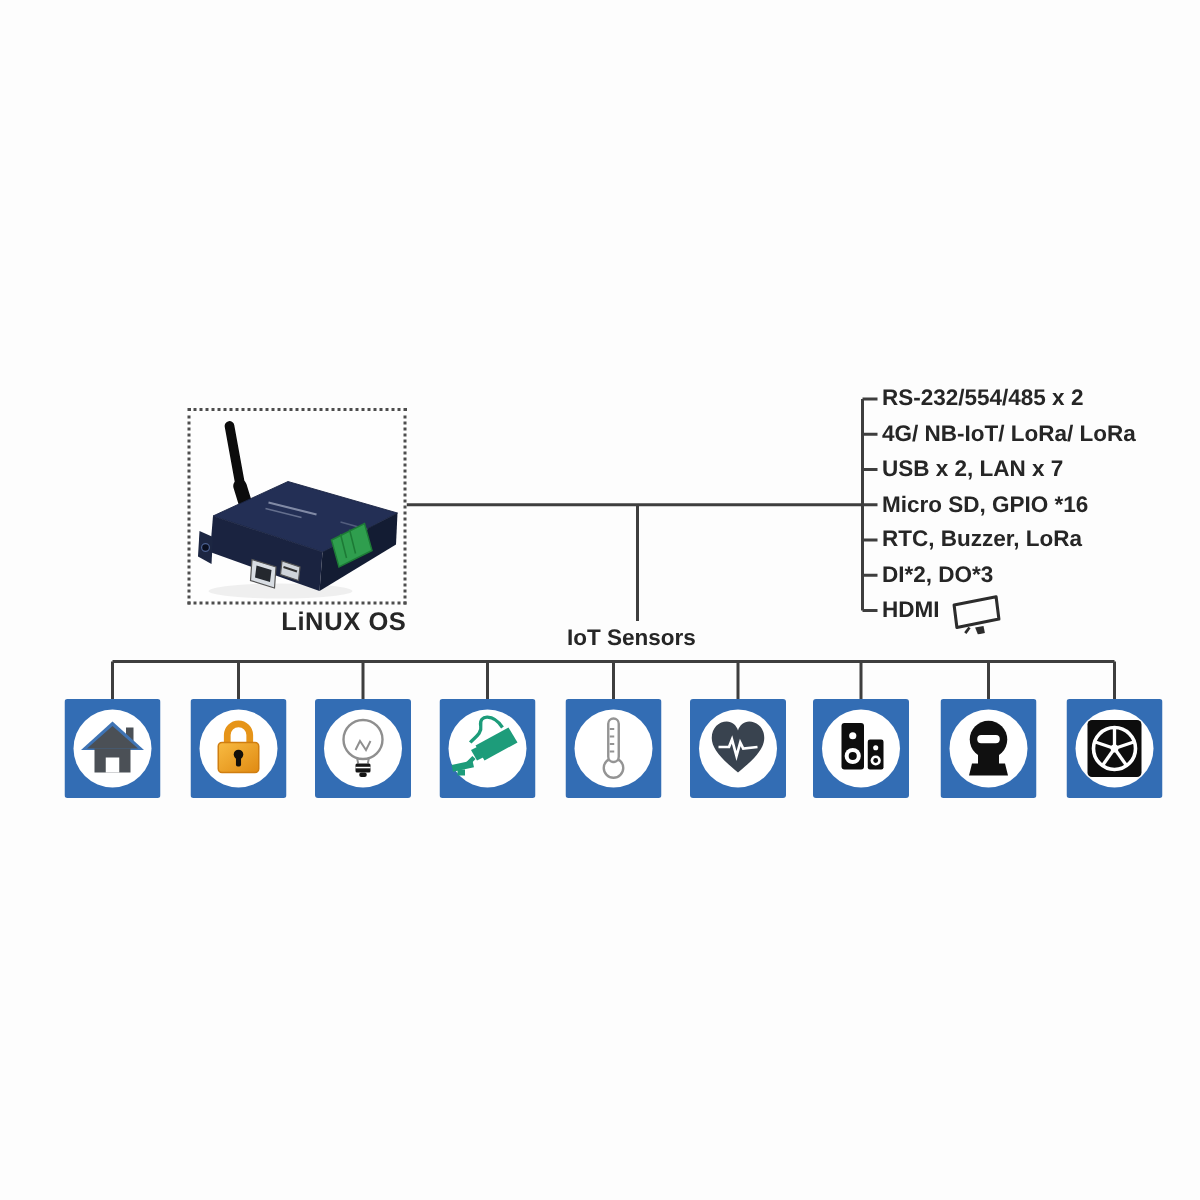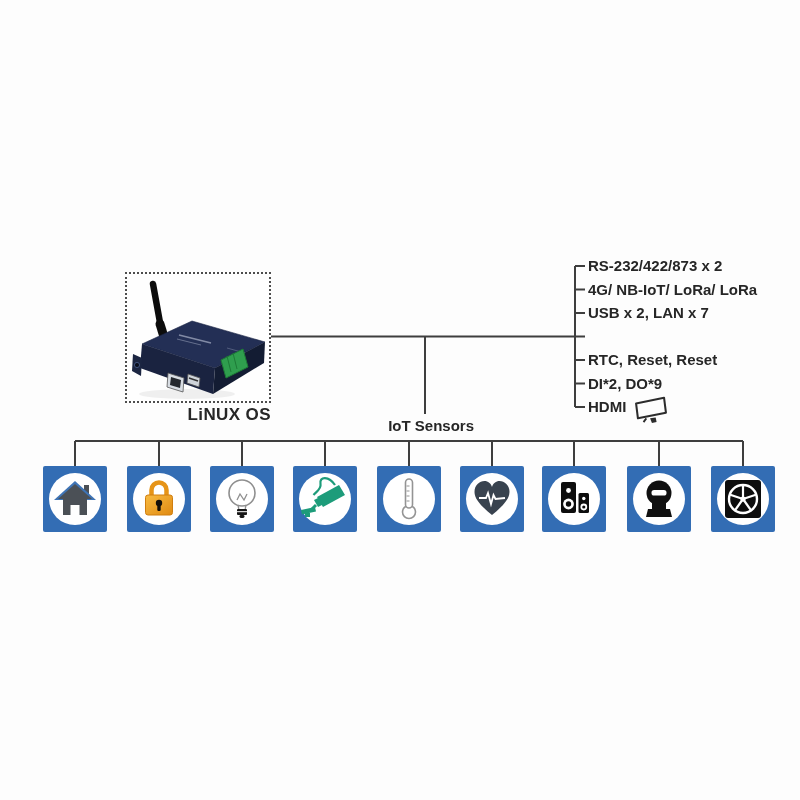--- a/index.html
+++ b/index.html
@@ -27,21 +27,21 @@
   
   .feature-item{
     position:absolute;left:588px;height:20px;line-height:20px;
     font-size:15px;font-weight:bold;color:#262626;white-space:nowrap;
     display:flex;align-items:center;gap:7px;
   }
   .feature-item .monitor{margin-top:3px;}
 
   
   .sensors-label{
-    position:absolute;left:378px;top:417px;width:96px;text-align:right;
+    position:absolute;left:378px;top:417px;width:96px;text-align:left;
     font-size:15px;font-weight:bold;color:#262626;
   }
   .sensor-tile{
     position:absolute;top:466px;width:64px;height:66px;
   }
 </style>
 </head>
 <body>
 
 <div class="canvas">
@@ -100,33 +100,36 @@
 
       <g>
         <polygon points="6,80 15,84 14,102 5,97" fill="#1c2642"></polygon>
         <circle cx="10" cy="91" r="2.6" fill="#0a0f1f" stroke="#4a5f8f" stroke-width="0.8"></circle>
       </g>
     </svg>
   </div>
   <div class="device-label">LiNUX OS</div>
 
   <div class="feature-item" style="top:256px">
-      <span>RS-232/422/873 x 2</span>
+      <span>RS-232/554/485 x 2</span>
     </div>
   <div class="feature-item" style="top:279.5px">
       <span>4G/ NB-IoT/ LoRa/ LoRa</span>
     </div>
   <div class="feature-item" style="top:303px">
       <span>USB x 2, LAN x 7</span>
     </div>
+  <div class="feature-item" style="top:326.5px">
+      <span>Micro SD, GPIO *16</span>
+    </div>
   <div class="feature-item" style="top:350px">
-      <span>RTC, Reset, Reset</span>
+      <span>RTC, Buzzer, LoRa</span>
     </div>
   <div class="feature-item" style="top:373.5px">
-      <span>DI*2, DO*9</span>
+      <span>DI*2, DO*3</span>
     </div>
   <div class="feature-item" style="top:397px">
     <span>HDMI</span>
     <svg class="monitor" width="36" height="28" viewBox="0 0 38 30">
       <polygon points="3,9 33,3 35,19 5,25" fill="#fdfdfd" stroke="#2c2c2c" stroke-width="2.2" stroke-linejoin="round"></polygon>
       <line x1="14" y1="25" x2="11" y2="29" stroke="#2c2c2c" stroke-width="2"></line>
       <polygon points="18,25 24,24 25,29 20,30" fill="#2c2c2c"></polygon>
     </svg>
   </div>
 

